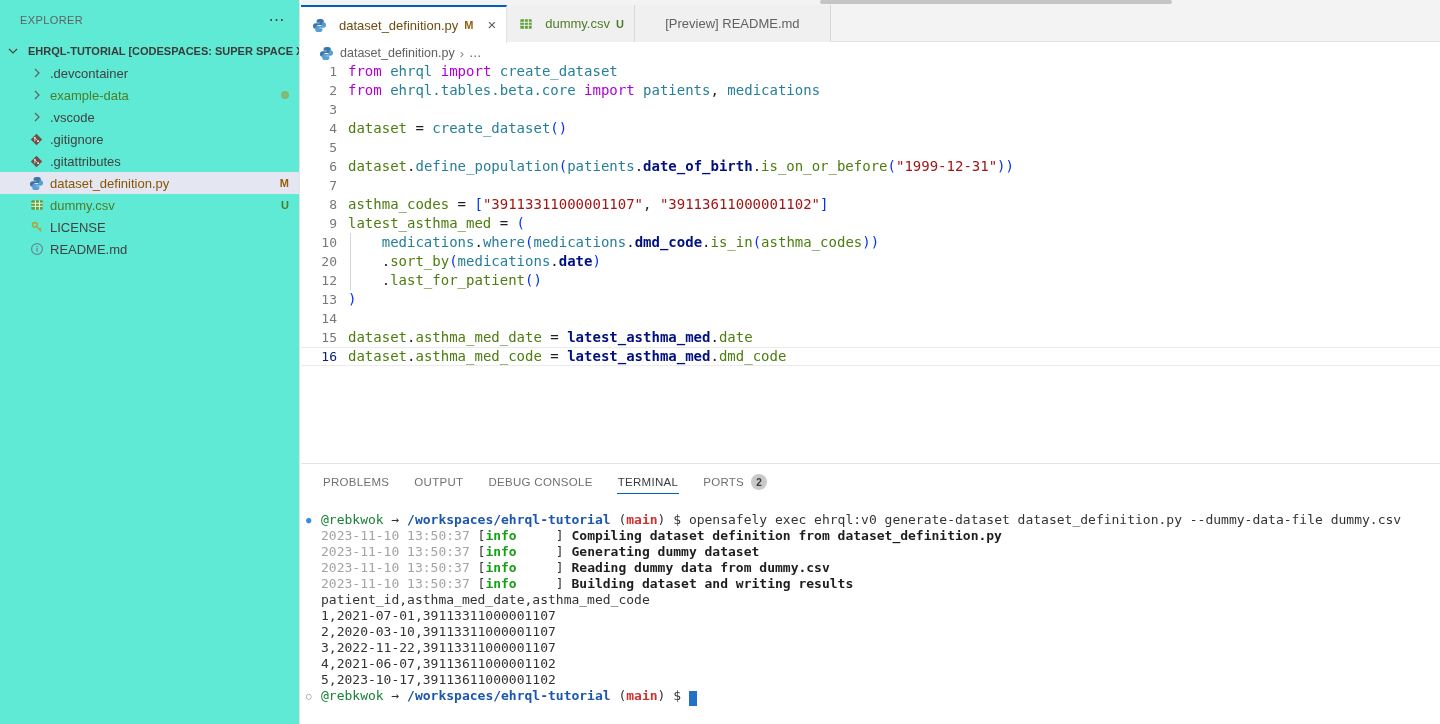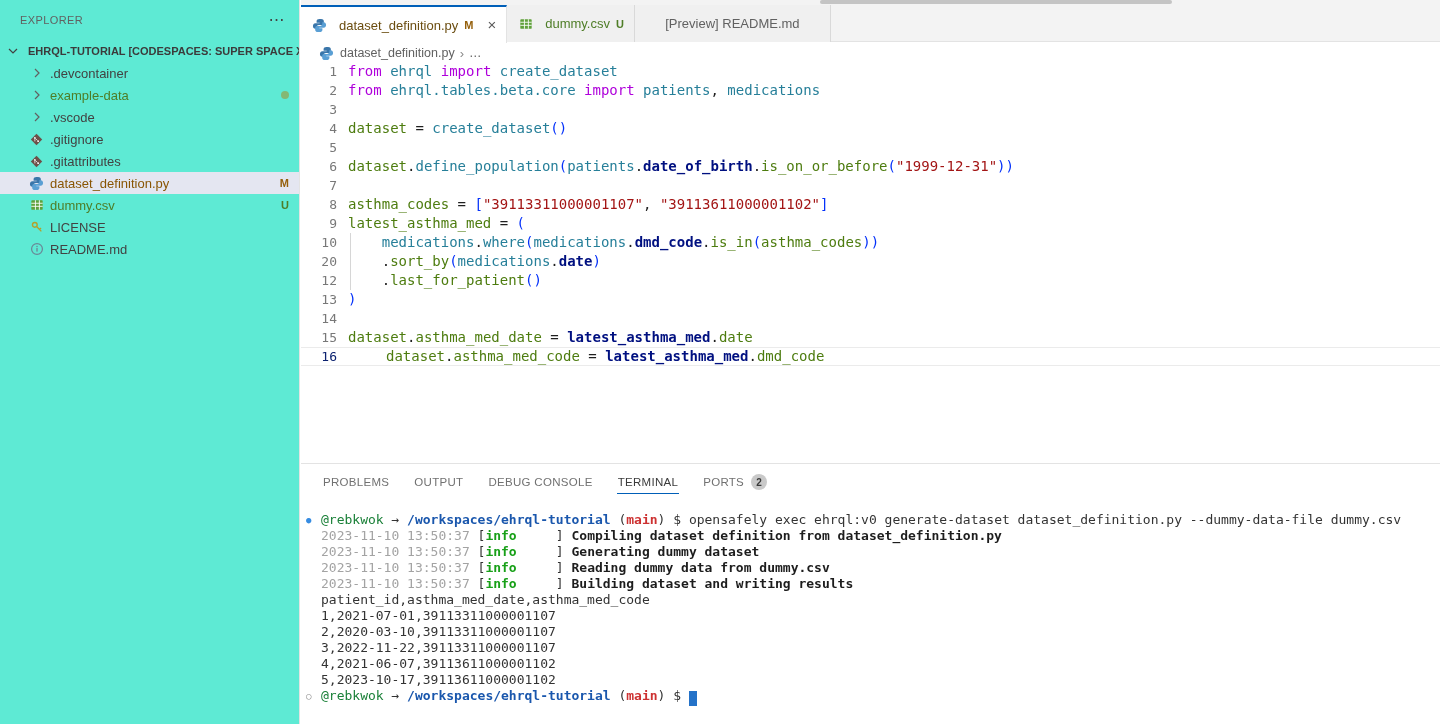--- a/index.html
+++ b/index.html
@@ -51,21 +51,21 @@
 
   .breadcrumb { position:absolute; left:0; top:42px; right:0; height:22px; background:#fff;
     display:flex; align-items:center; gap:5px; padding-left:17px; font-size:12.5px; color:#616161; }
   .breadcrumb .ticon { margin-right:0; }
   .bc-sep { color:#8a8a8a; font-size:13px; }
 
   
   .editor { position:absolute; left:0; top:62px; right:0; height:401px; background:#fff;
     font-family:"DejaVu Sans Mono", monospace; font-size:14px; }
   .line { display:flex; height:19px; line-height:19px; }
-  .line.cur { box-shadow: inset 0 1px 0 #ebebeb, inset 0 -1px 0 #ebebeb; gap: 38px; }
+  .line.cur { box-shadow: inset 0 1px 0 #ebebeb, inset 0 -1px 0 #ebebeb; }
   .ln { width:36px; flex:none; text-align:right; color:#787878; font-size:13px; }
   .lc { padding-left:11px; white-space:pre; position:relative; }
   .line.cur .ln { color:#0b216f; }
   .line.g .lc::before { content:""; position:absolute; left:13px; top:0; bottom:0; width:1px; background:#d6d6d6; }
   .s-kw { color:#af00db; }
   .s-mod { color:#267f99; }
   .s-nv { color:#4d7c0f; }
   .s-pb { color:#001080; font-weight:700; }
   .s-st { color:#a31515; }
   .s-br { color:#0431fa; }

